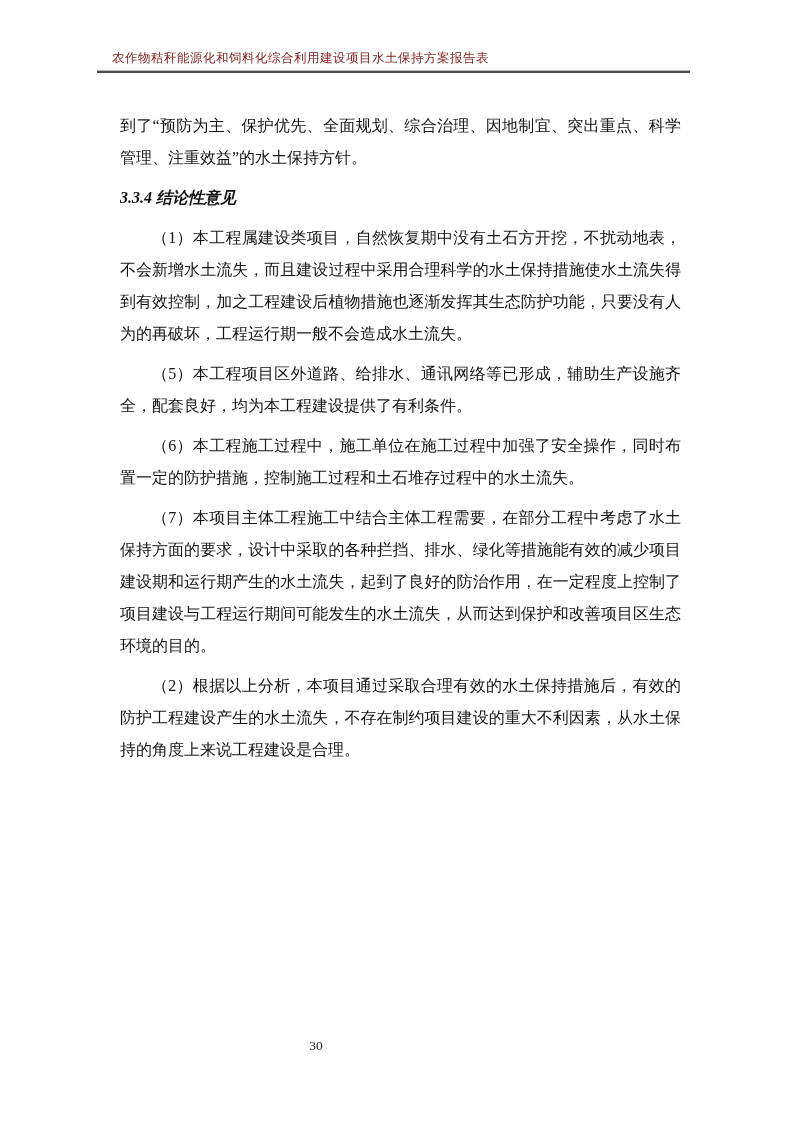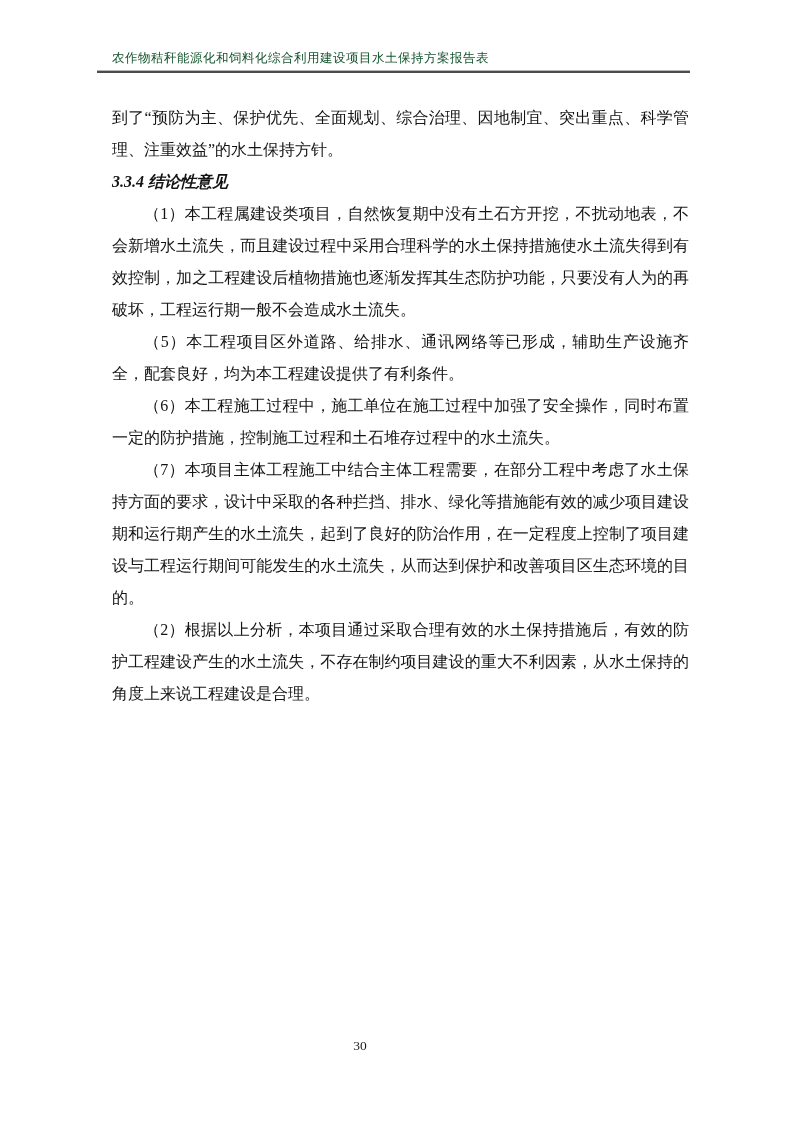--- a/index.html
+++ b/index.html
@@ -22,60 +22,59 @@
     left: 97px;
     top: 48px;
     width: 593px;
   }
   .header-title {
     display: block;
     padding-left: 15px;
     font-size: 12.5px;
     line-height: 20px;
     letter-spacing: 0.5px;
-    color: #14532d;
+    color: #7f1d1d;
     white-space: nowrap;
   }
   .header-rule {
     margin-top: 2px;
     height: 0;
     border-top: 1px solid #b5b5b5;
     border-bottom: 2px solid #4c4c4c;
   }
   
   .document-body {
     position: absolute;
     left: 112px;
     top: 102px;
     width: 577px;
     font-size: 16px;
     line-height: 32px;
     text-align: justify;
     text-justify: inter-ideograph;
   }
   .document-body p {
-    margin: 0;
+    margin: 8px;
     padding: 0;
   }
   .para-indent {
     text-indent: 2em;
   }
   .section-heading {
     font-weight: bold;
     text-indent: 0;
     font-style: italic;
   }
   
   .page-footer {
     position: absolute;
     left: 0;
     top: 1036px;
     width: 632px;
     text-align: center;
-    padding-left: 44px;
   }
   .page-number {
     font-size: 13.5px;
     color: #1a1a1a;
   }
 </style>
 </head>
 <body>
 
 <div class="page">

